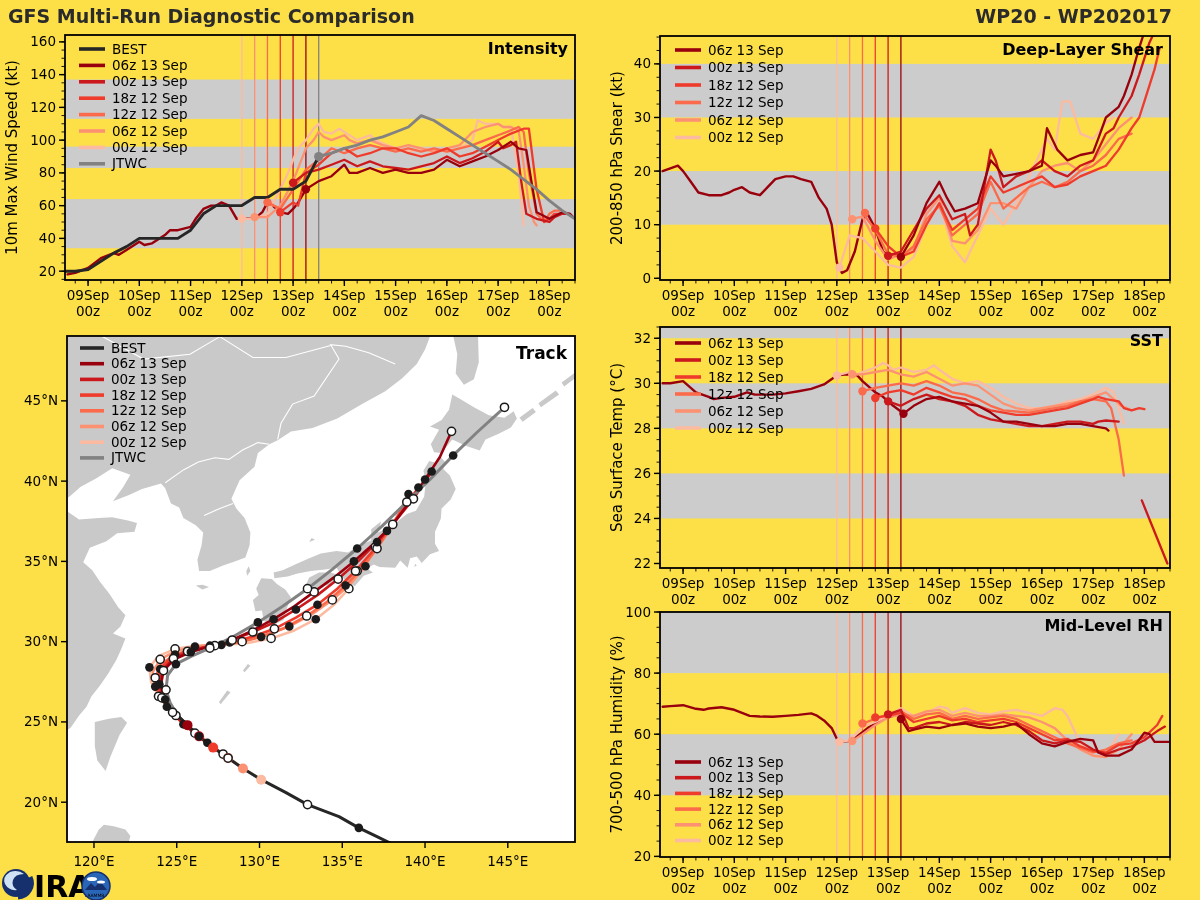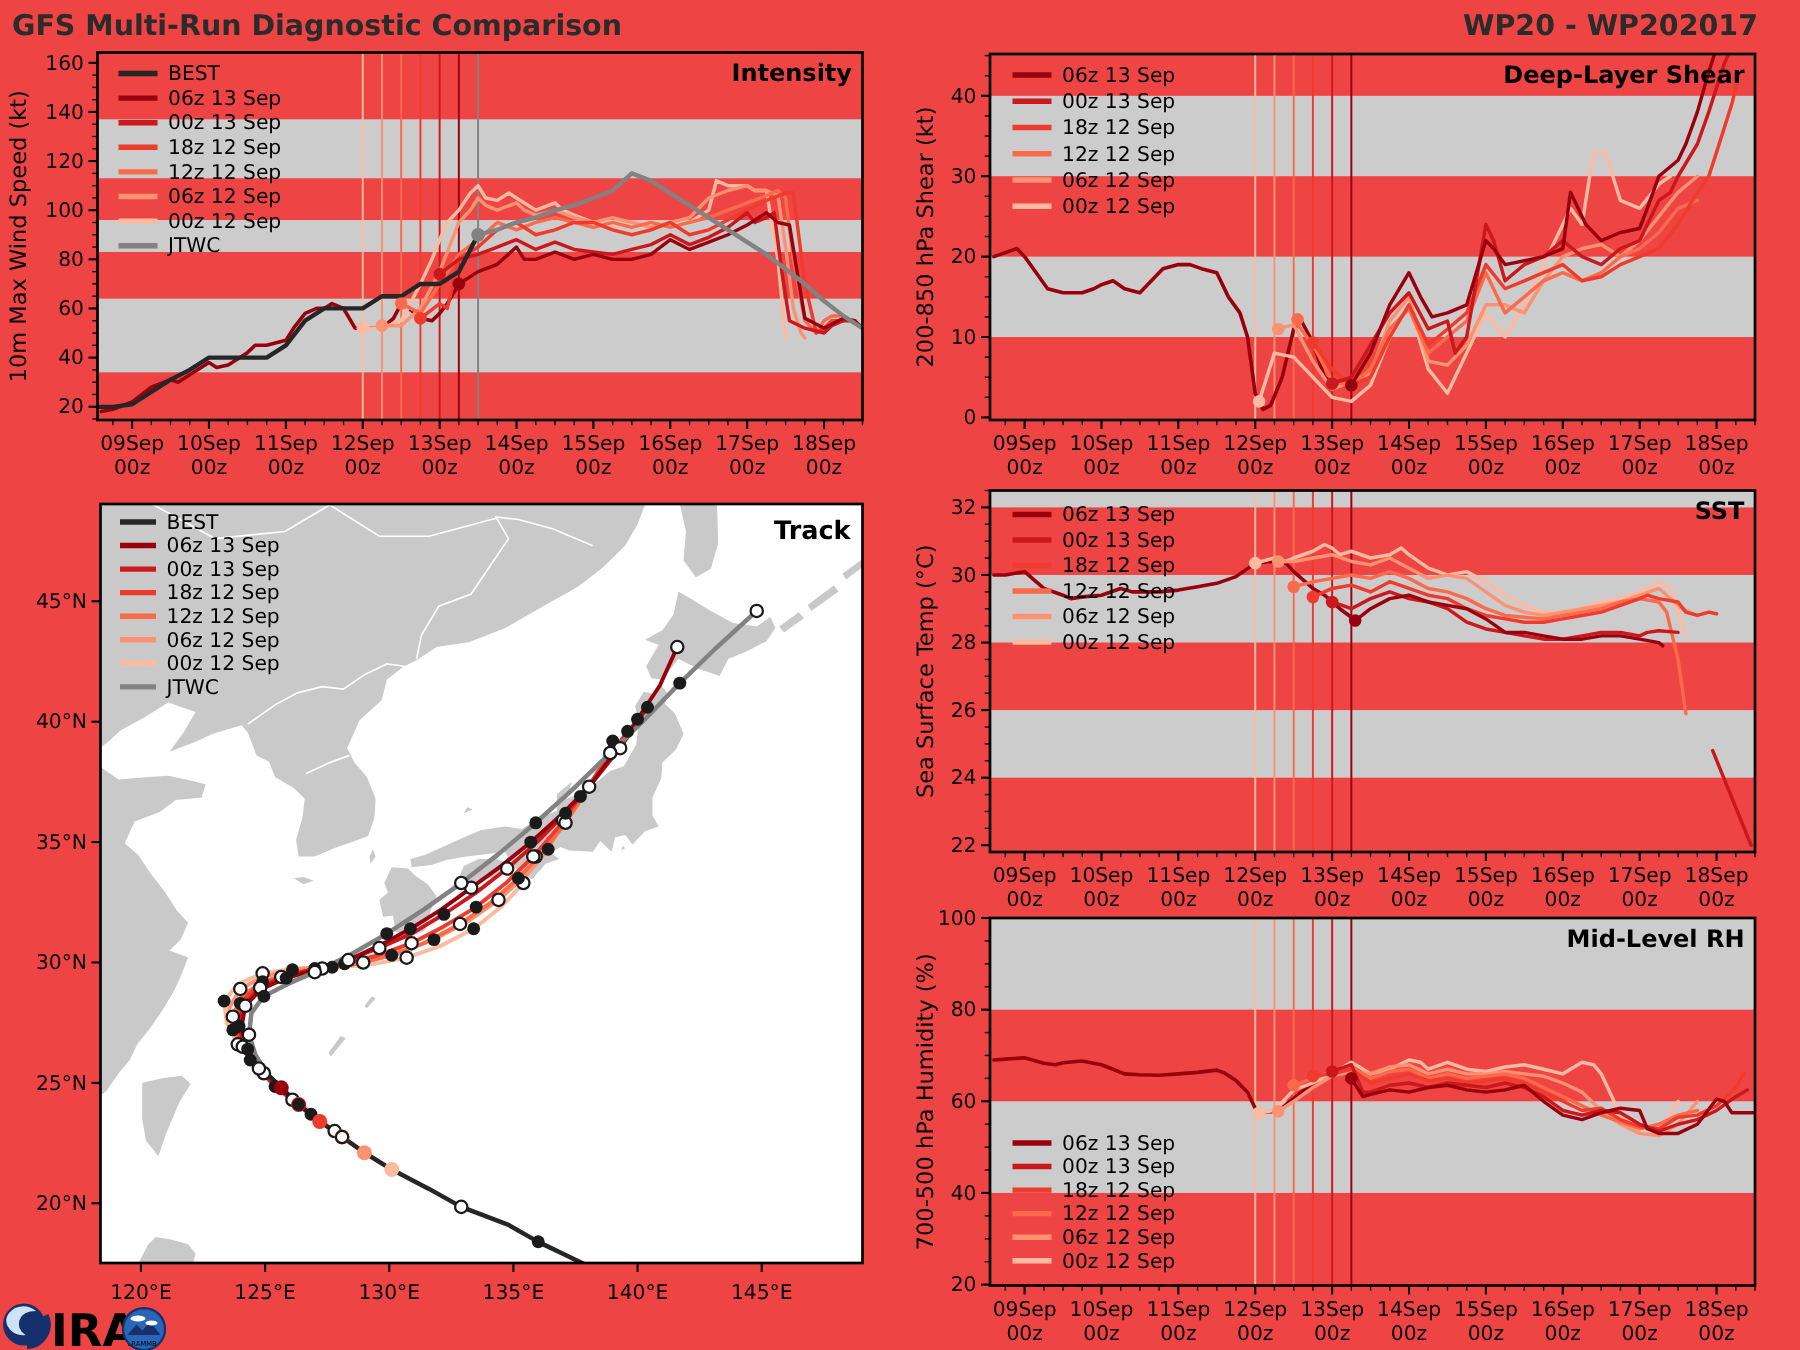--- a/index.html
+++ b/index.html
@@ -1,16 +1,16 @@
 <!DOCTYPE html>
 <html><head>
 <meta charset="utf-8">
 <style>
   html,body{margin:0;padding:0;background:#ffffff;}
-  .page{position:relative;width:1200px;height:900px;background:#ef4444;overflow:hidden;
+  .page{position:relative;width:1200px;height:900px;background:#fde047;overflow:hidden;
         font-family:"DejaVu Sans",sans-serif;}
   svg{display:block;}
   text{fill:#000;}
   .maintitle{font-size:19px;font-weight:bold;fill:#2b2b2b;}
 </style>
 </head>
 <body>
 
 <div class="page">
 <svg id="fig" width="1200" height="900" viewBox="0 0 1200 900">

